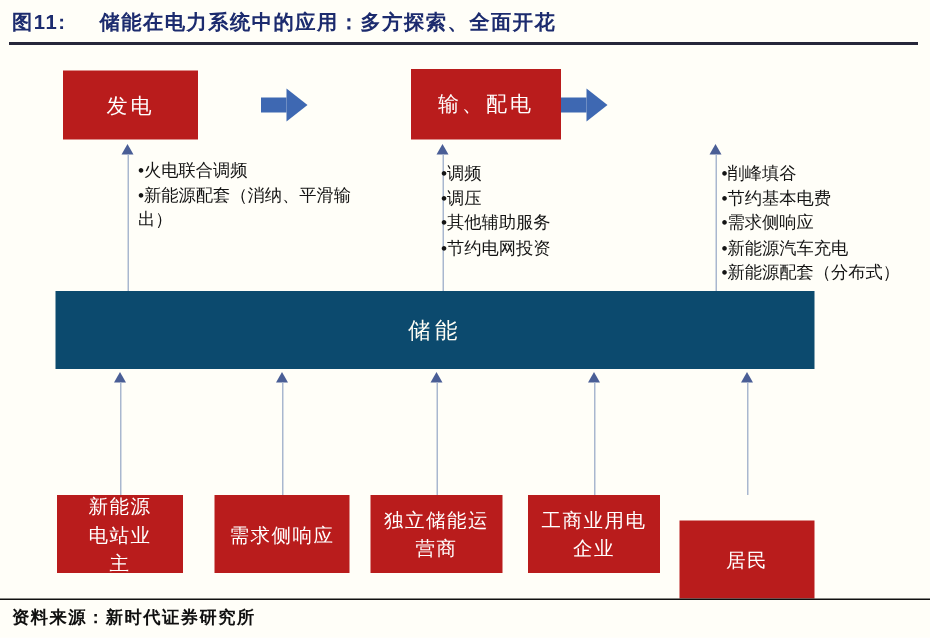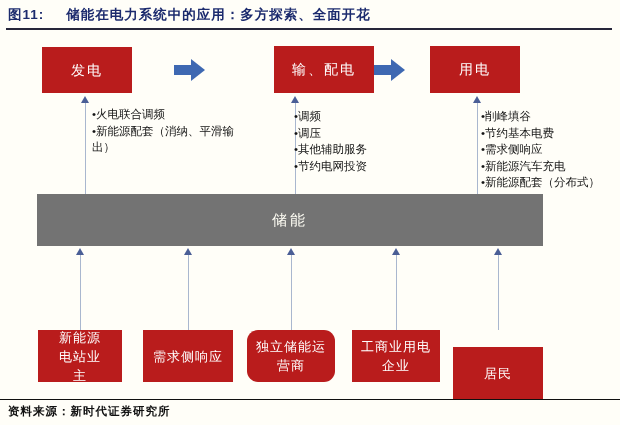--- a/index.html
+++ b/index.html
@@ -28,41 +28,40 @@
   .connector{position:absolute;}
   .connector .line{position:absolute;left:50%;width:1px;margin-left:-0.5px;background:#a9b7cf;}
   .connector .head{position:absolute;left:50%;margin-left:-4px;width:0;height:0;
       border-left:4px solid transparent;border-right:4px solid transparent;border-bottom:7px solid #4a5e96;}
 
   
   .bullets{position:absolute;font-size:11.5px;line-height:16.5px;color:#141414;}
   .bullets div{white-space:normal;}
 
   
-  .storage-bar{position:absolute;left:37px;top:194px;width:506px;height:52px;background:#737373;
+  .storage-bar{position:absolute;left:37px;top:194px;width:506px;height:52px;background:#0c4a6e;
       color:#fffef5;display:flex;align-items:center;justify-content:center;font-size:15px;letter-spacing:3px;}
 
   
   .src-rule{position:absolute;left:0;right:0;top:399px;height:1px;background:#101010;}
   .src-text{position:absolute;left:8px;top:404px;font-size:11.5px;font-weight:bold;color:#101010;letter-spacing:1px;}
 </style>
 </head>
 <body>
 
 <div class="page">
 
   <div class="title-row">
     <span class="title-label">图11:</span>
     <span class="title-text">储能在电力系统中的应用：多方探索、全面开花</span>
   </div>
   <div class="title-rule"></div>
 
   <div class="box" style="left:42px;top:47px;width:90px;height:46px;">发电</div>
   <div class="box" style="left:250px;top:46px;width:100px;height:47px;margin-left:24px;">输、配电</div>
-  <div class="box" style="left:430px;top:46px;width:90px;height:47px;">用电</div>
 
   <div class="flow-arrow" style="left:174px;top:59px;">
     <div class="shaft"></div>
       <div class="head"></div>
   </div>
   <div class="flow-arrow" style="left:374px;top:59px;">
     <div class="shaft"></div>
       <div class="head"></div>
   </div>
 
@@ -115,20 +114,20 @@
     <div class="head" style="top:0;"></div>
       <div class="line" style="top:7px;height:75px;"></div>
   </div>
   <div class="connector" style="left:494px;top:248px;width:8px;height:82px;">
     <div class="head" style="top:0;"></div>
       <div class="line" style="top:7px;height:75px;"></div>
   </div>
 
   <div class="box small-ls" style="left:38px;top:330px;width:84px;height:52px;padding:0 16px;box-sizing:border-box;">新能源电站业主</div>
   <div class="box small-ls" style="left:143px;top:330px;width:90px;height:52px;">需求侧响应</div>
-  <div class="box small-ls" style="left:247px;top:330px;width:88px;height:52px;padding:0 8px;box-sizing:border-box;border-radius:11px;">独立储能运营商</div>
+  <div class="box small-ls" style="left:247px;top:330px;width:88px;height:52px;padding:0 8px;box-sizing:border-box;">独立储能运营商</div>
   <div class="box small-ls" style="left:352px;top:330px;width:88px;height:52px;padding:0 8px;box-sizing:border-box;">工商业用电企业</div>
   <div class="box small-ls" style="left:453px;top:330px;width:90px;height:52px;margin-top:17px;">居民</div>
 
   <div class="src-rule"></div>
   <div class="src-text">资料来源：新时代证券研究所</div>
 
 </div>
 
 </body></html>

